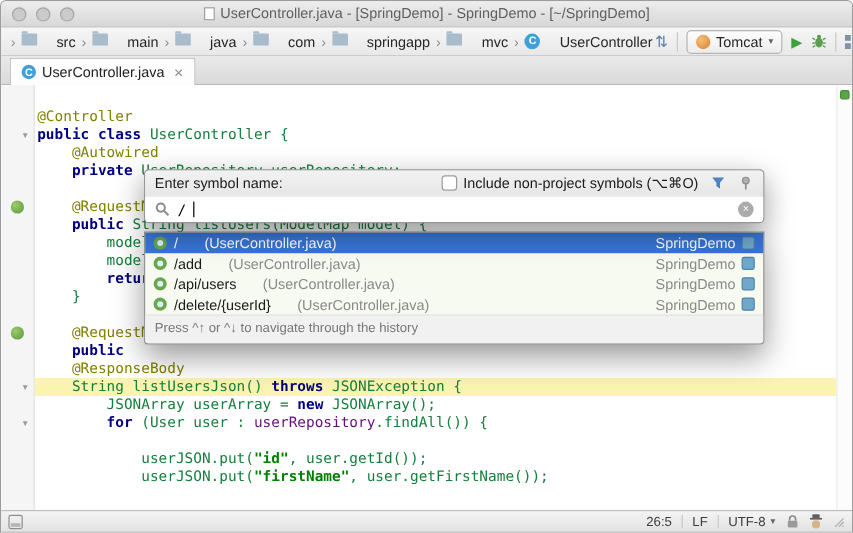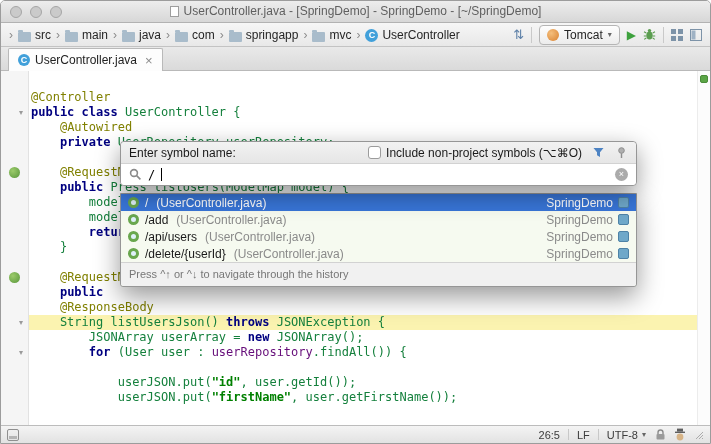--- a/index.html
+++ b/index.html
@@ -13,21 +13,21 @@
   .traffic{position:absolute;left:9px;top:5px;display:flex;gap:8px}
   .tl{width:12px;height:12px;border-radius:50%;background:#CACACA;border:1px solid #A6A6A6}
   .title-wrap{display:inline-flex;align-items:center;gap:5px}
   .doc-icon{width:9px;height:11px;background:#fff;border:1px solid #9e9e9e;display:inline-block}
 
   
   .navbar{position:absolute;top:22px;left:0;right:0;height:24px;background:linear-gradient(#F6F6F6,#E8E8E8);
     border-bottom:1px solid #C3C3C3;display:flex;align-items:center;padding:0 5px;font-size:12px;color:#262626;white-space:nowrap}
   .bc{display:flex;align-items:center}
   .bc-sep{color:#8c8c8c;margin:0 3px}
-  .bc-item{display:inline-flex;align-items:flex-end;gap:4px;padding:1px 2px;border-radius:3px}
+  .bc-item{display:inline-flex;align-items:flex-start;gap:16px;padding:1px 2px;border-radius:3px}
   .folder-icon{width:13px;height:10px;background:#A9BCCB;border-radius:1px;position:relative;display:inline-block}
   .folder-icon::before{content:'';position:absolute;top:-2px;left:0;width:5px;height:2px;background:#A9BCCB;border-radius:1px 1px 0 0}
   .class-icon{width:13px;height:13px;min-width:13px;border-radius:50%;background:#41A0DA;color:#fff;font-size:9px;
     font-weight:bold;display:inline-flex;align-items:center;justify-content:center}
   .nav-right{margin-left:auto;display:flex;align-items:center;gap:7px;padding-right:3px}
   .sort-icon{color:#5E81A8;font-size:13px}
   .vsep{width:1px;height:16px;background:#C9C9C9}
   .combo{display:flex;align-items:center;gap:5px;height:20px;padding:0 7px;background:linear-gradient(#FEFEFE,#ECECEC);
     border:1px solid #B5B5B5;border-radius:4px}
   .tomcat-icon{width:12px;height:12px;border-radius:50%;background:radial-gradient(circle at 35% 35%,#F4BE7C,#D9812F);display:inline-block}
@@ -74,21 +74,21 @@
   .sp-query{font-family:"DejaVu Sans Mono",monospace;font-size:12px;color:#000}
   .caret-line{width:1px;height:13px;background:#000}
   .clear-btn{margin-left:auto;width:13px;height:13px;min-width:13px;border-radius:50%;background:#ABABAB;color:#fff;
     font-size:9px;line-height:13px;text-align:center}
 
   
   .results-popup{position:absolute;left:119px;top:192px;width:517px;background:#F6FAF0;border:1px solid #969696;
     box-shadow:0 10px 26px rgba(0,0,0,.4);z-index:9;border-radius:0 0 3px 3px}
   .result-row{height:17px;display:flex;align-items:center;gap:6px;padding:0 7px;font-size:12px;color:#1a1a1a}
   .rm-icon{width:11px;height:11px;min-width:11px;border-radius:50%;border:3px solid #69A74E;background:#DFF0FA;display:inline-block}
-  .result-row .ctx{color:#8a8a8a;margin-left:2px}
+  .result-row .ctx{color:#8a8a8a;margin-left:16px}
   .mod{margin-left:auto;display:flex;align-items:center;gap:5px;color:#8a8a8a}
   .module-icon{width:11px;height:11px;min-width:11px;background:#6FA8C9;border:1px solid #4E82A6;border-radius:2px;display:inline-block}
   .result-row.selected{background:#3875D7;color:#fff}
   .result-row.selected .ctx,.result-row.selected .mod{color:#fff}
   .sp-footer{height:24px;padding:5px 8px 0;background:#F1F1F1;border-top:1px solid #D2D2D2;font-size:11px;color:#777;
     border-radius:0 0 3px 3px}
 
   
   .statusbar{position:absolute;bottom:0;left:0;right:0;height:18px;background:linear-gradient(#F4F4F4,#E2E2E2);
     border-top:1px solid #BCBCBC;display:flex;align-items:center;padding:0 6px;font-size:11px;color:#3c3c3c;gap:8px}
@@ -210,21 +210,21 @@
         <div class="fold-mark" style="top: 244px;">▾</div>
         <div class="fold-mark" style="top: 274px;">▾</div>
       </div>
     <div class="code-area">
         <div class="code-line"><span class="tk-ann">@Controller</span></div>
         <div class="code-line"><span class="tk-kw">public class </span><span class="tk-pln">UserController {</span></div>
         <div class="code-line"><span class="tk-pln">    </span><span class="tk-ann">@Autowired</span></div>
         <div class="code-line"><span class="tk-pln">    </span><span class="tk-kw">private </span><span class="tk-pln">UserRepository userRepository;</span></div>
         <div class="code-line"></div>
         <div class="code-line"><span class="tk-pln">    </span><span class="tk-ann">@RequestMapping</span><span class="tk-pln">(</span><span class="tk-str">"/"</span><span class="tk-pln">)</span></div>
-        <div class="code-line"><span class="tk-pln">    </span><span class="tk-kw">public </span><span class="tk-pln">Press listUsers(ModelMap model) {</span></div>
+        <div class="code-line"><span class="tk-pln">    </span><span class="tk-kw">public </span><span class="tk-pln">String listUsers(ModelMap model) {</span></div>
         <div class="code-line"><span class="tk-pln">        model.addAttribute(</span><span class="tk-str">"userList"</span><span class="tk-pln">, </span><span class="tk-fld">userRepository</span><span class="tk-pln">.findAll());</span></div>
         <div class="code-line"><span class="tk-pln">        model.addAttribute(</span><span class="tk-str">"user"</span><span class="tk-pln">, </span><span class="tk-kw">new </span><span class="tk-pln">User());</span></div>
         <div class="code-line"><span class="tk-pln">        </span><span class="tk-kw">return </span><span class="tk-str">"users"</span><span class="tk-pln">;</span></div>
         <div class="code-line"><span class="tk-pln">    }</span></div>
         <div class="code-line"></div>
         <div class="code-line"><span class="tk-pln">    </span><span class="tk-ann">@RequestMapping</span><span class="tk-pln">(</span><span class="tk-str">"/api/users"</span><span class="tk-pln">)</span></div>
         <div class="code-line"><span class="tk-pln">    </span><span class="tk-kw">public</span></div>
         <div class="code-line"><span class="tk-pln">    </span><span class="tk-ann">@ResponseBody</span></div>
         <div class="code-line hl"><span class="tk-pln">    String listUsersJson() </span><span class="tk-kw">throws </span><span class="tk-pln">JSONException {</span></div>
         <div class="code-line"><span class="tk-pln">        JSONArray userArray = </span><span class="tk-kw">new </span><span class="tk-pln">JSONArray();</span></div>

